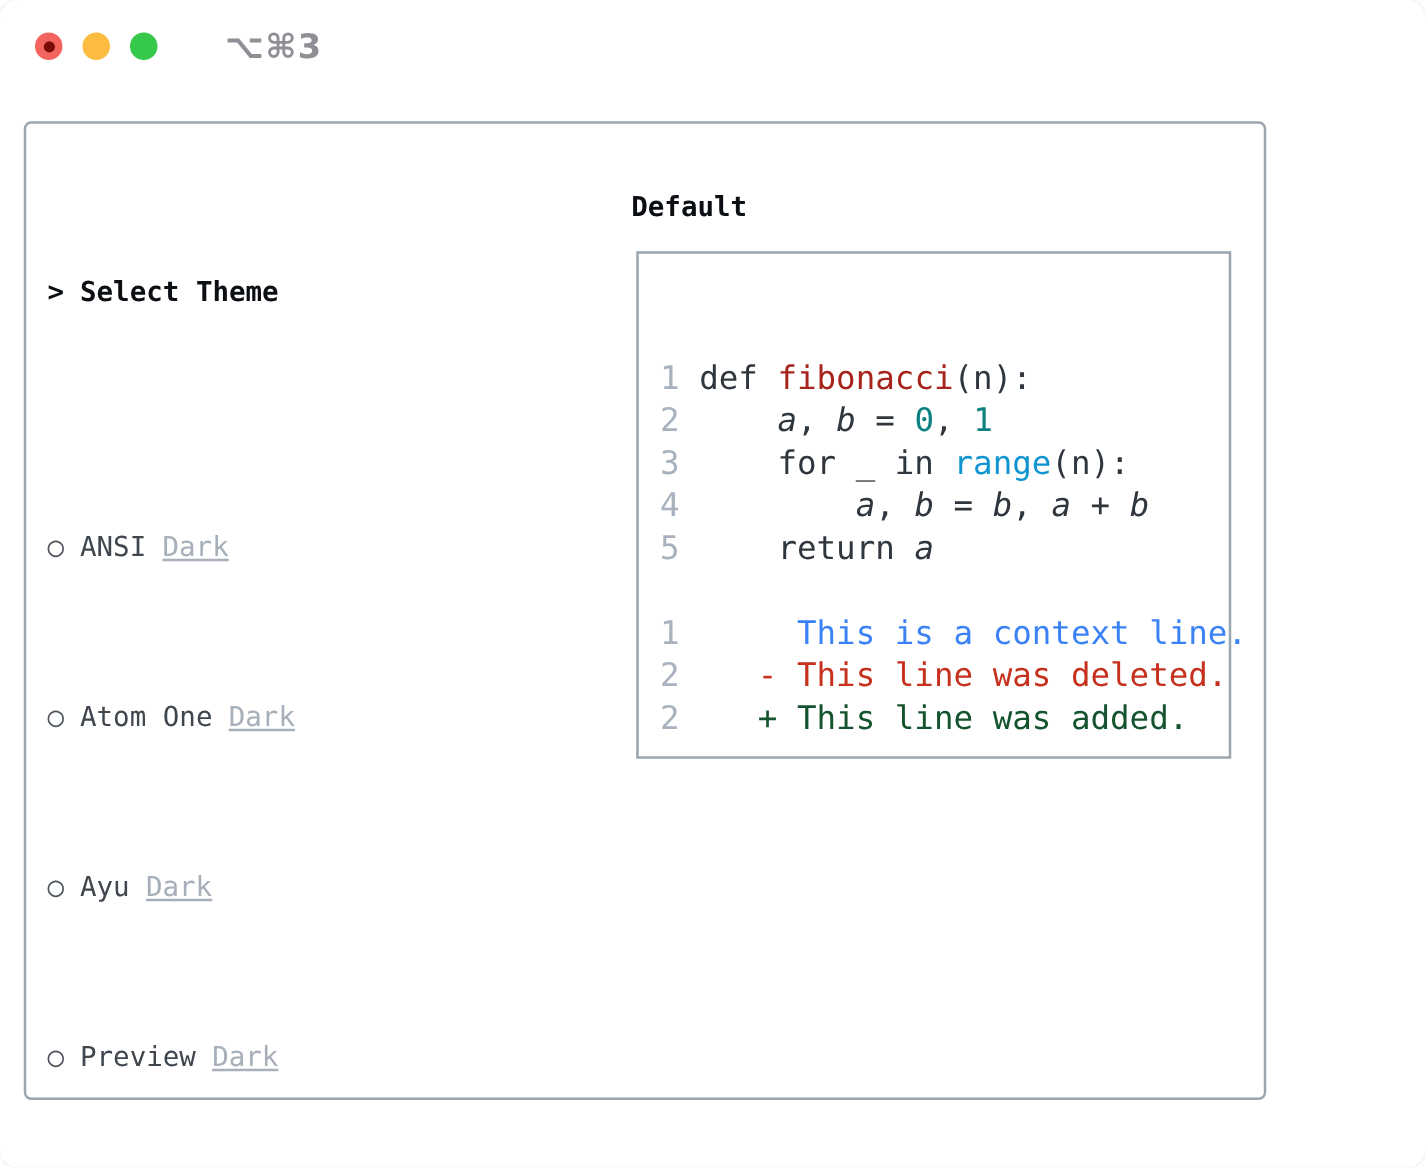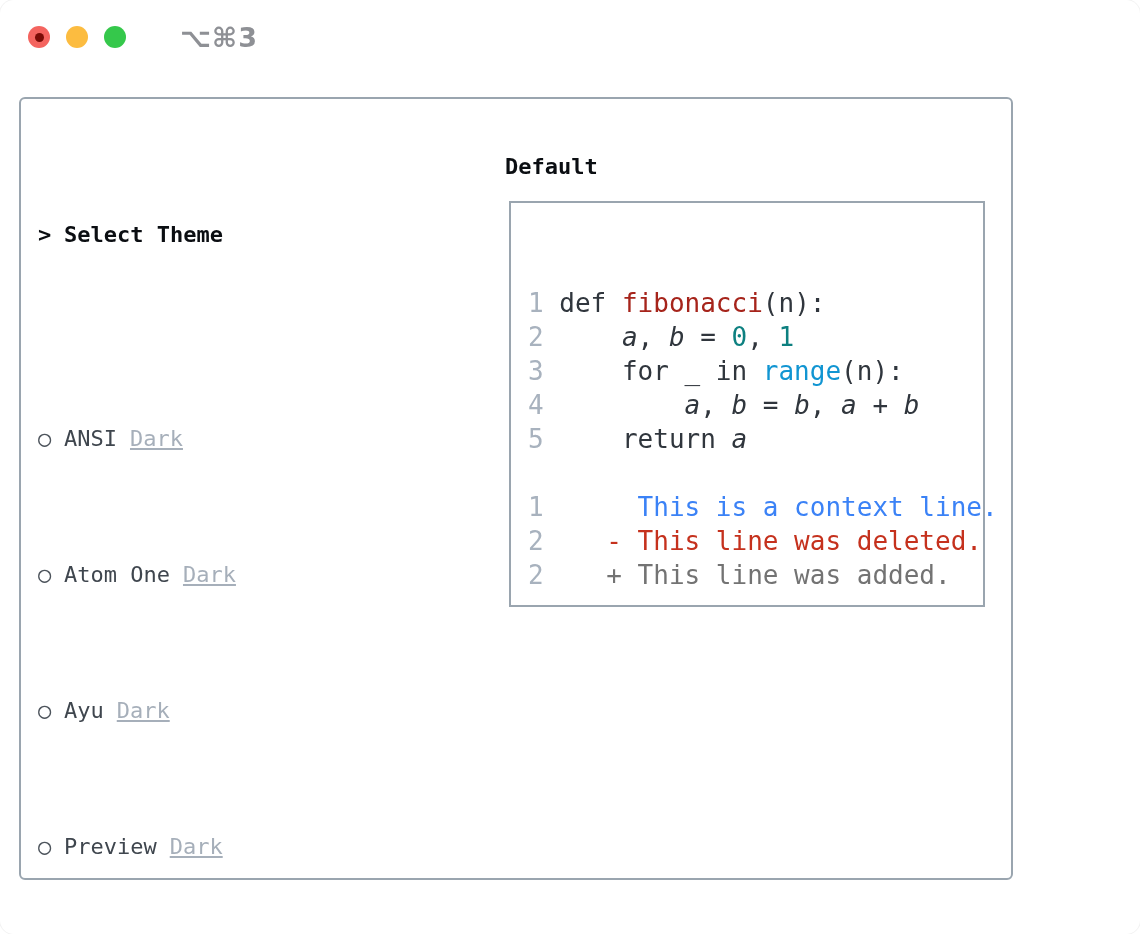--- a/index.html
+++ b/index.html
@@ -32,21 +32,21 @@
   .preview-box{position:absolute;left:488px;top:102px;width:472px;height:402px;border:2px solid #9aa5af;background:#fff;}
   .code{position:absolute;left:17px;top:47px;font-size:26px;line-height:34px;white-space:pre;color:#30363d;margin-top:36px;}
   .ln{color:#a8b2be;}
   .tk-fn{color:#a6241b;}
   .tk-num{color:#0d8080;}
   .tk-bi{color:#1195d2;}
   .tk-i{font-style:italic;}
   .code-line{height:34px;}
   .dl-context{color:#3b82f6;}
   .dl-deleted{color:#c5311d;}
-  .dl-added{color:#737373;}
+  .dl-added{color:#14532d;}
 </style>
 </head>
 <body>
 
 <div class="window">
 
   <div class="titlebar">
     <button class="tl-dot tl-close">
         <span class="inner"></span>
       </button>

